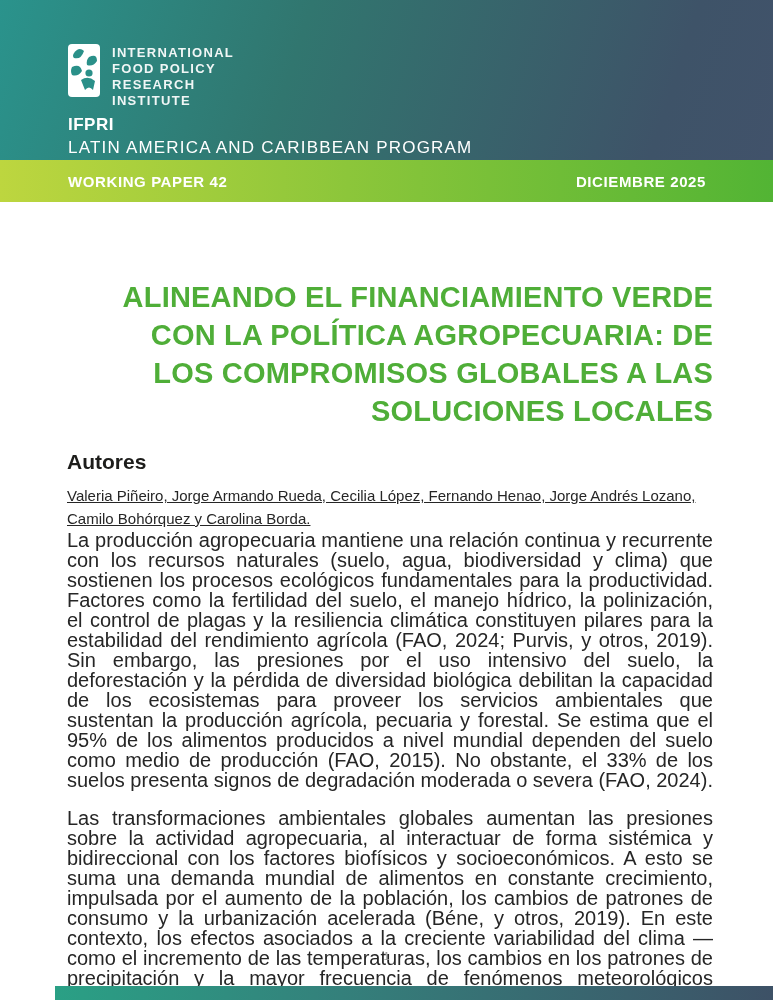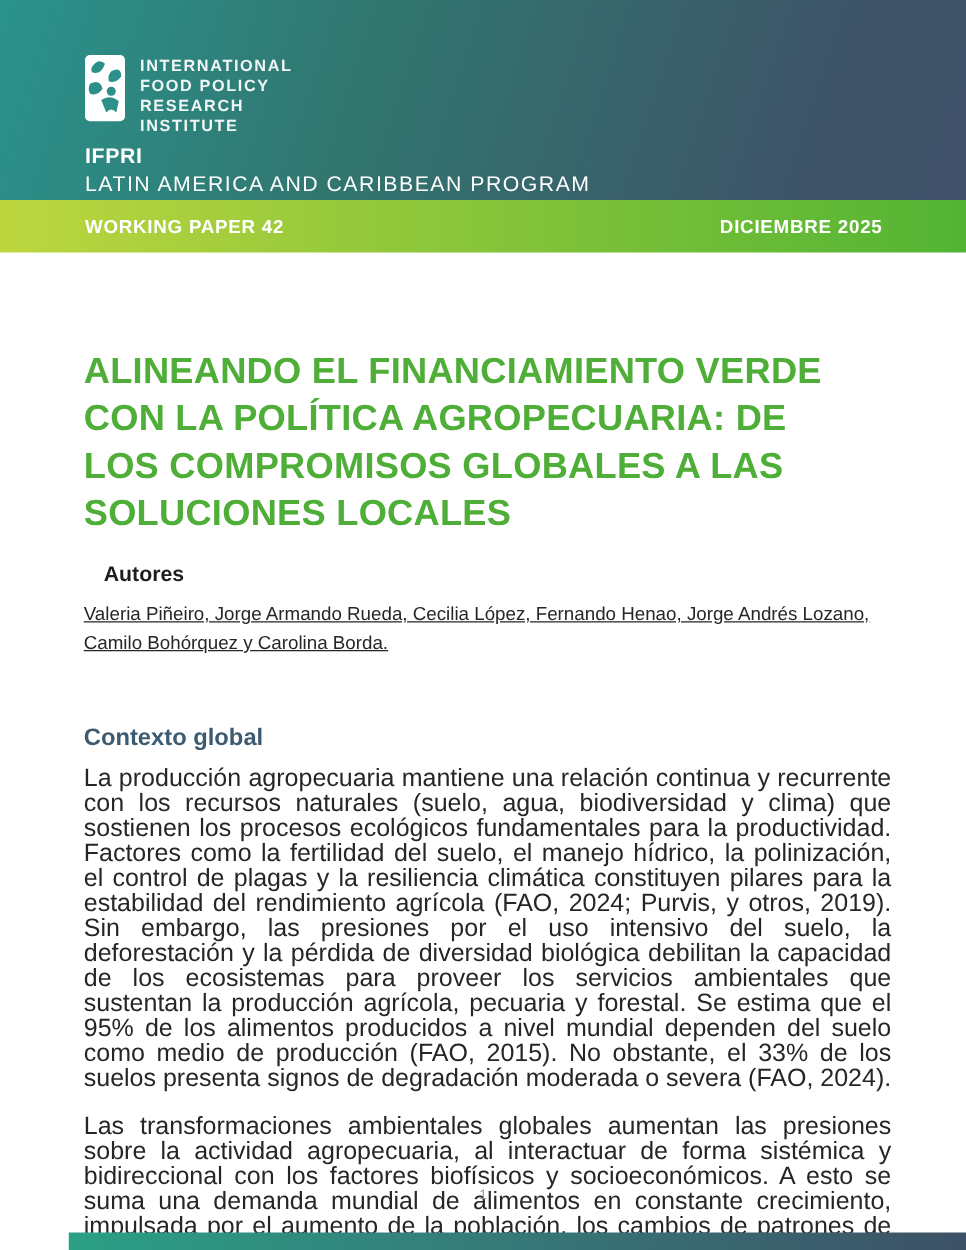--- a/index.html
+++ b/index.html
@@ -45,29 +45,29 @@
     height:42px;
     background:linear-gradient(90deg,#bdd63f 0%,#8cc63a 45%,#52b434 100%);
     display:flex;align-items:center;justify-content:space-between;
     padding:0 67px 0 68px;
     color:#ffffff;font-size:15px;font-weight:bold;letter-spacing:0.6px;
   }
   
   .content{padding:0 60px 0 67px;}
   .doc-title{
     margin:76px auto 0;
-    text-align:left;
+    text-align:right;
     color:#4fae38;
     font-weight:bold;
     font-size:29px;line-height:38px;
     letter-spacing:0.2px;
   }
   .authors-heading{
-    margin:20px 16px 10px;
-    font-size:17px;font-weight:bold;color:#1d1d1b;
+    margin:20px 0 10px;
+    font-size:21px;font-weight:bold;color:#1d1d1b;
   }
   .authors-names{
     margin:0;
     font-size:15px;line-height:23px;color:#262626;text-decoration:underline;
   }
   .section-heading{
     margin:54px 0 11px;
     font-size:19px;font-weight:bold;color:#3c5b70;
   }
   .body-par{
@@ -123,21 +123,20 @@
     <div class="doc-title">
       <div>ALINEANDO EL FINANCIAMIENTO VERDE</div>
       <div>CON LA POLÍTICA AGROPECUARIA: DE</div>
       <div>LOS COMPROMISOS GLOBALES A LAS</div>
       <div>SOLUCIONES LOCALES</div>
     </div>
 
     <div class="authors-heading">Autores</div>
     <p class="authors-names">Valeria Piñeiro, Jorge Armando Rueda, Cecilia López, Fernando Henao, Jorge Andrés Lozano, Camilo Bohórquez y Carolina Borda.</p>
 
-    <div class="section-heading">Contexto global</div>
     <p class="body-par">La producción agropecuaria mantiene una relación continua y recurrente con los recursos naturales (suelo, agua, biodiversidad y clima) que sostienen los procesos ecológicos fundamentales para la productividad. Factores como la fertilidad del suelo, el manejo hídrico, la polinización, el control de plagas y la resiliencia climática constituyen pilares para la estabilidad del rendimiento agrícola (FAO, 2024; Purvis, y otros, 2019). Sin embargo, las presiones por el uso intensivo del suelo, la deforestación y la pérdida de diversidad biológica debilitan la capacidad de los ecosistemas para proveer los servicios ambientales que sustentan la producción agrícola, pecuaria y forestal. Se estima que el 95% de los alimentos producidos a nivel mundial dependen del suelo como medio de producción (FAO, 2015). No obstante, el 33% de los suelos presenta signos de degradación moderada o severa (FAO, 2024).</p>
     <p class="body-par">Las transformaciones ambientales globales aumentan las presiones sobre la actividad agropecuaria, al interactuar de forma sistémica y bidireccional con los factores biofísicos y socioeconómicos. A esto se suma una demanda mundial de alimentos en constante crecimiento, impulsada por el aumento de la población, los cambios de patrones de consumo y la urbanización acelerada (Béne, y otros, 2019). En este contexto, los efectos asociados a la creciente variabilidad del clima —como el incremento de las temperaturas, los cambios en los patrones de precipitación y la mayor frecuencia de fenómenos meteorológicos extremos— impactan en la productividad agropecuaria (Mirzabaev, y otros, 2023). Para los millones de productores rurales cuya subsistencia depende de estas actividades, estas presiones com-</p>
   </div>
 
   <div class="page-number">1</div>
   <div class="footer-bar"></div>
 
 </div>
 
 </body></html>

